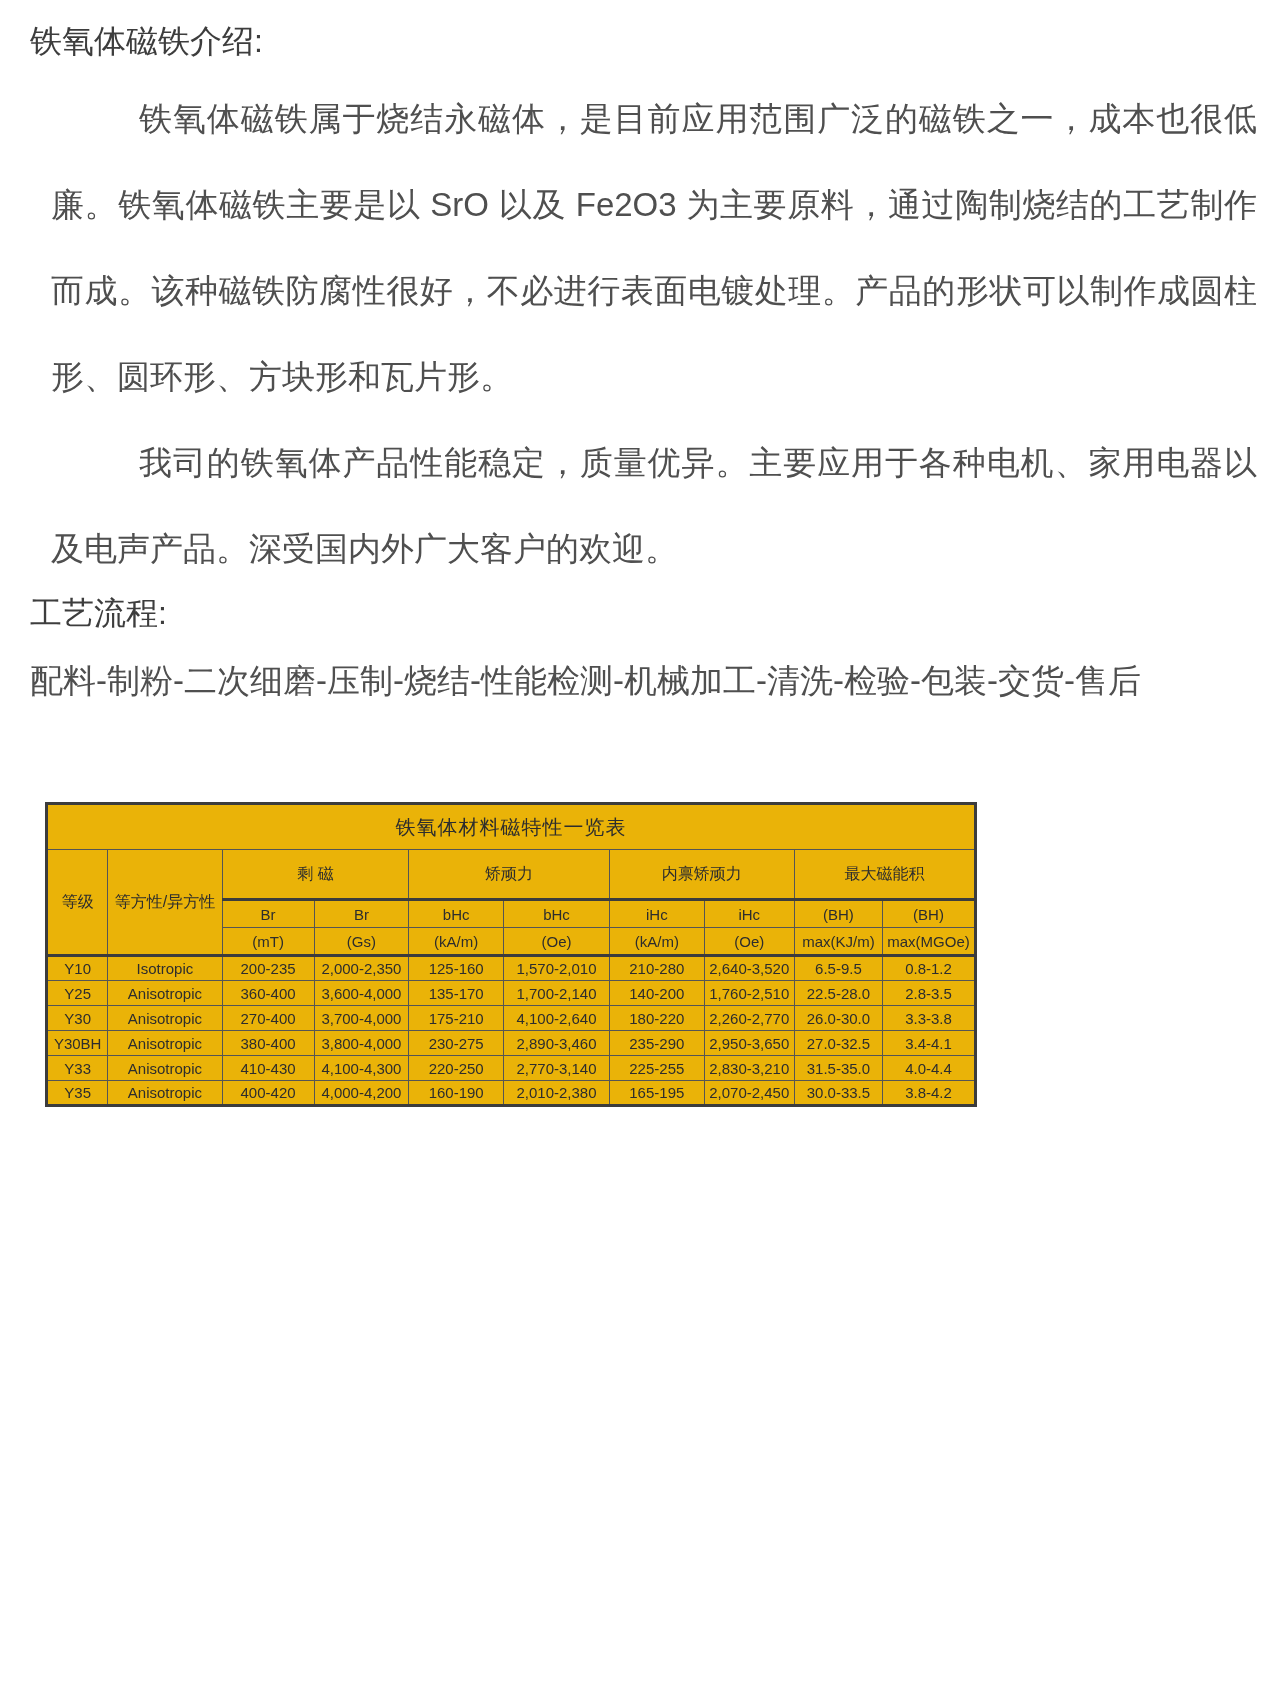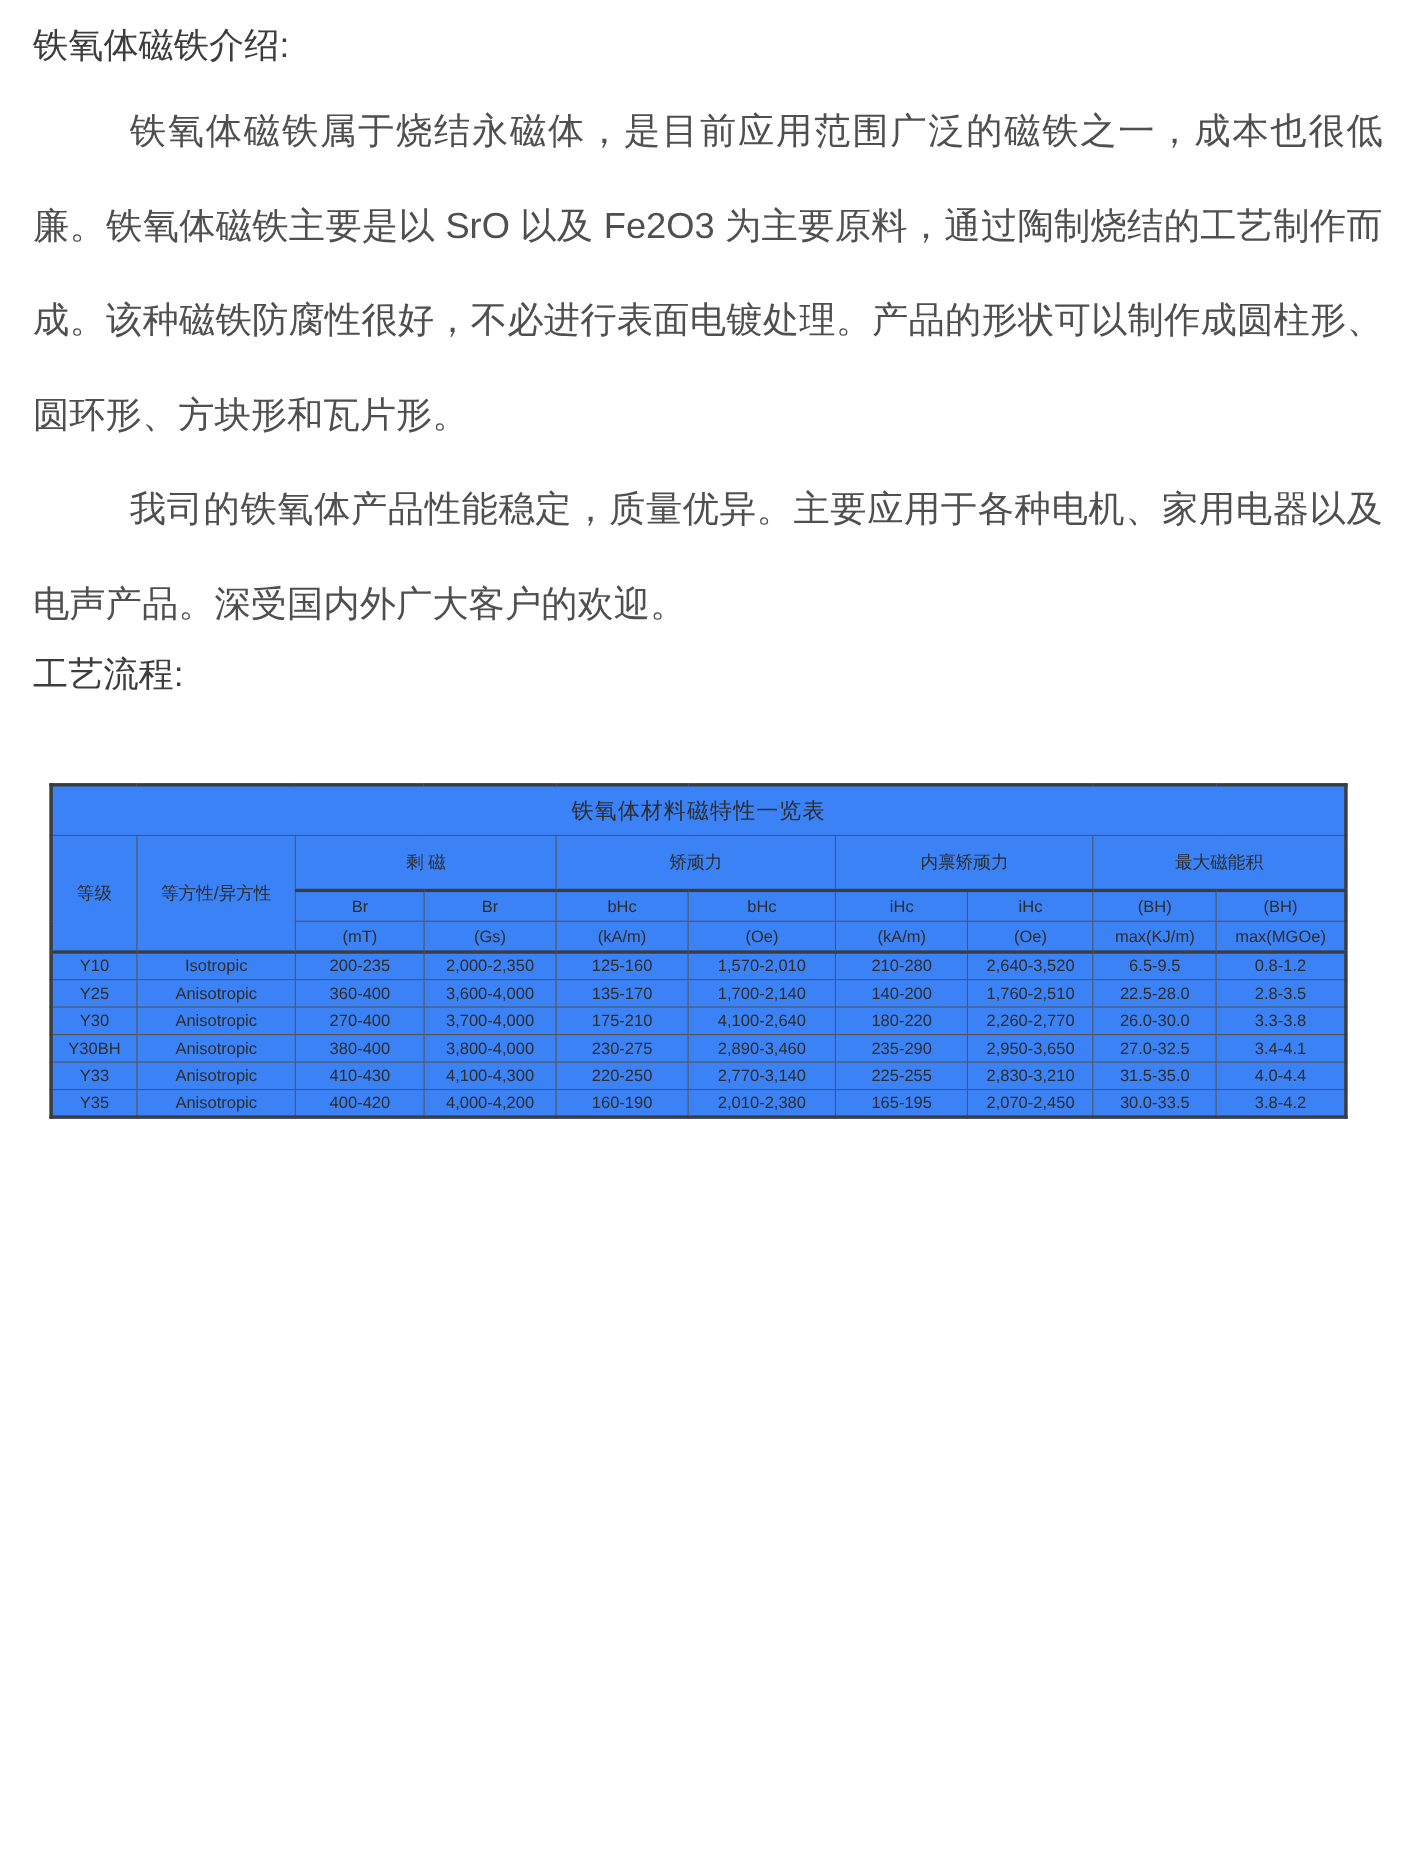--- a/index.html
+++ b/index.html
@@ -31,35 +31,35 @@
   }
   .intro-heading{margin-top:4px;}
   .body-par{
     font-size:33px;
     line-height:86px;
     color:var(--text-color);
     text-align:justify;
     text-justify:inter-ideograph;
     margin:0;
   }
-  .par-indent{text-indent:88px;}
+  .par-indent{text-indent:88px;margin-left:21px;}
   .p1{margin-top:14px;}
   .p2{margin-top:0;}
   .process-heading{}
   .flow-par{margin-top:4px;}
   .tbl-wrap{
     margin:78px 0 0 15px;
   }
   table.props{
-    width:1180px;
+    width:932px;
     border-collapse:collapse;
     table-layout:fixed;
     border:3px solid var(--table-border-color);
     color:var(--table-text-color);
-    background:#3b82f6;
+    background:#eab308;
   }
   table.props th, table.props td{
     border:1px solid var(--table-inner-border-color);
     text-align:center;
     vertical-align:middle;
     font-weight:normal;
     padding:1px 2px;
     overflow:hidden;
     white-space:nowrap;
   }
@@ -97,20 +97,21 @@
 <div class="doc">
 
   <h1 class="h-big intro-heading">铁氧体磁铁介绍:</h1>
 
   <p class="body-par par-indent p1">铁氧体磁铁属于烧结永磁体，是目前应用范围广泛的磁铁之一，成本也很低廉。铁氧体磁铁主要是以 SrO 以及 Fe2O3 为主要原料，通过陶制烧结的工艺制作而成。该种磁铁防腐性很好，不必进行表面电镀处理。产品的形状可以制作成圆柱形、圆环形、方块形和瓦片形。</p>
 
   <p class="body-par par-indent p2">我司的铁氧体产品性能稳定，质量优异。主要应用于各种电机、家用电器以及电声产品。深受国内外广大客户的欢迎。</p>
 
   <h2 class="h-big process-heading">工艺流程:</h2>
 
+  <p class="body-par flow-par">配料-制粉-二次细磨-压制-烧结-性能检测-机械加工-清洗-检验-包装-交货-售后</p>
 
   <div class="tbl-wrap">
     <table class="props">
       <colgroup>
         <col style="width:6.6%">
         <col style="width:12.3%">
         <col style="width:9.9%">
         <col style="width:10.2%">
         <col style="width:10.2%">
         <col style="width:11.4%">

